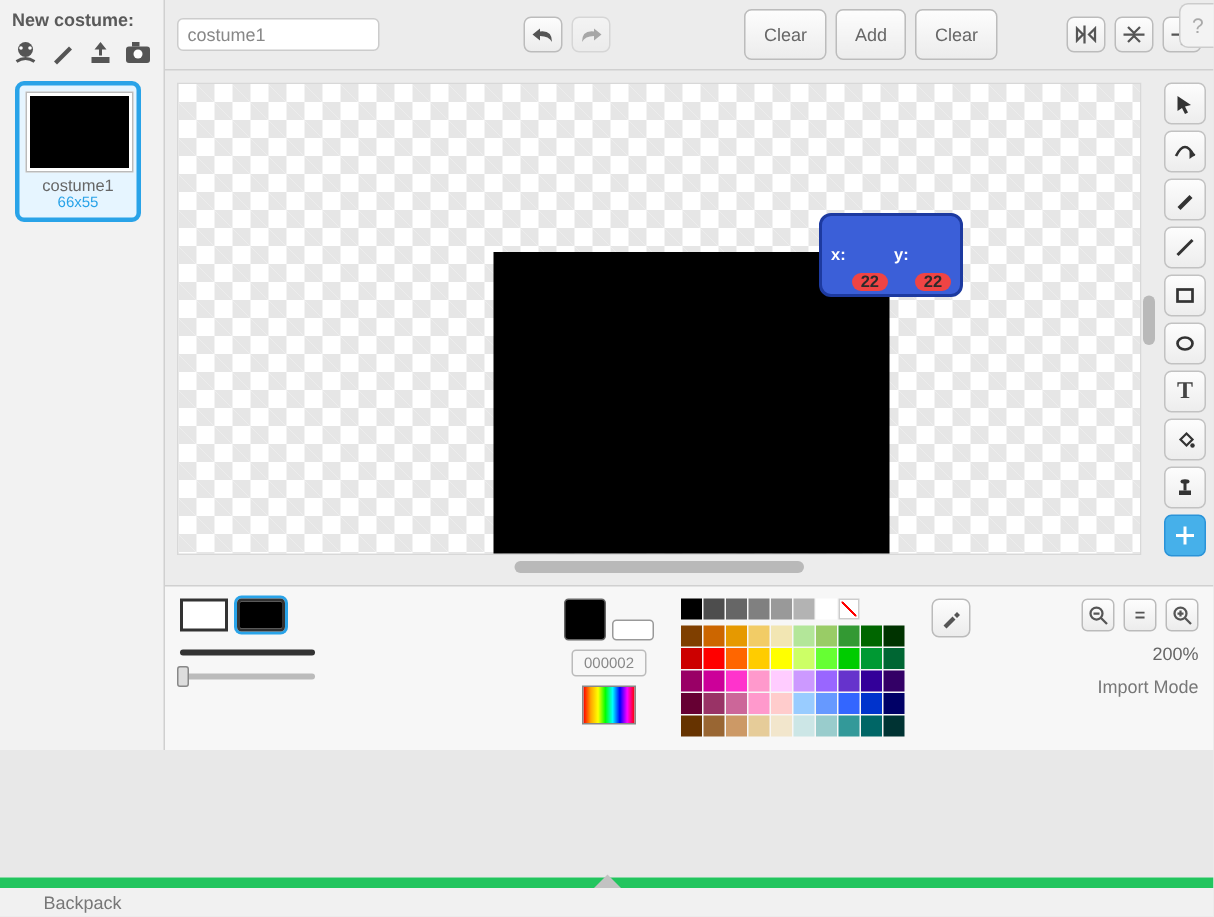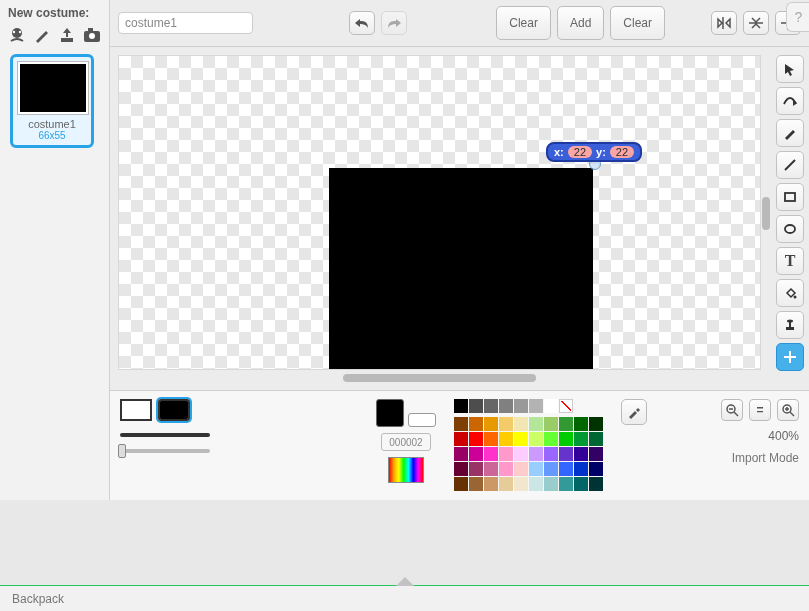--- a/index.html
+++ b/index.html
@@ -166,25 +166,26 @@
     border:2px solid #1d3aa0;
     border-radius:8px;
     color:#fff;
     display:flex; align-items:center;
     padding:2px 6px;
     font-size:11px;
     gap:4px;
     font-weight:bold;
   }
   .xy-badge .pill {
-    background:#fca5a5;
+    background:#ef4444;
     color:#2b2b2b;
     border-radius:8px;
     padding:0 6px;
-    font-weight:normal;
+    font-weight:bold;
+    margin-top:36px;
   }
   
   .hscroll {
     height:8px;
     margin-top:4px;
     background:transparent;
     position:relative;
   }
   .hscroll .thumb-bar {
     position:absolute;
@@ -322,24 +323,24 @@
   .convert-btn {
     border:1px solid #bbb; border-radius:5px;
     background:linear-gradient(#fdfdfd,#ececec);
     padding:4px 10px;
     color:#666; cursor:pointer;
   }
   
   .backpack {
     position:absolute; left:0; right:0; bottom:0;
     height:26px;
-    border-top:1px solid #22c55e;
+    border-top:7px solid #22c55e;
     background:#f1f1f1;
     display:flex; align-items:center;
-    padding-left:12px;
+    padding-left:29px;
     color:#777;
   }
   .backpack .caret {
     position:absolute;
     left:50%;
     transform:translateX(-50%);
     top:-9px;
     width:0;height:0;
     border-left:9px solid transparent;
     border-right:9px solid transparent;
@@ -617,21 +618,21 @@
           <div class="zoom-btn">=</div>
           <div class="zoom-btn">
             <svg width="14" height="14" viewBox="0 0 14 14">
                 <circle cx="6" cy="6" r="4" fill="none" stroke="#555" stroke-width="1.5"></circle>
                 <line x1="9" y1="9" x2="13" y2="13" stroke="#555" stroke-width="1.5"></line>
                 <line x1="4" y1="6" x2="8" y2="6" stroke="#555" stroke-width="1.5"></line>
                 <line x1="6" y1="4" x2="6" y2="8" stroke="#555" stroke-width="1.5"></line>
               </svg>
           </div>
         </div>
-        <div class="zoom-pct">400%</div>
+        <div class="zoom-pct">200%</div>
         <div class="mode-lbl">Import Mode</div>
       </div>
     </div>
   </div>
 
   <div class="help-btn">?</div>
 </div>
 
 <div class="backpack">
   <div class="caret"></div>

